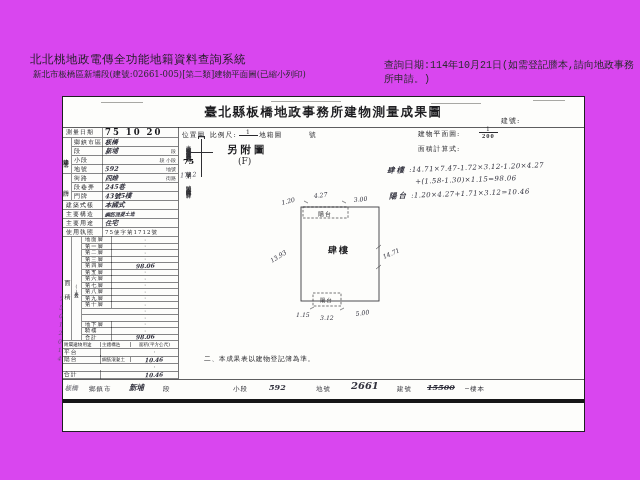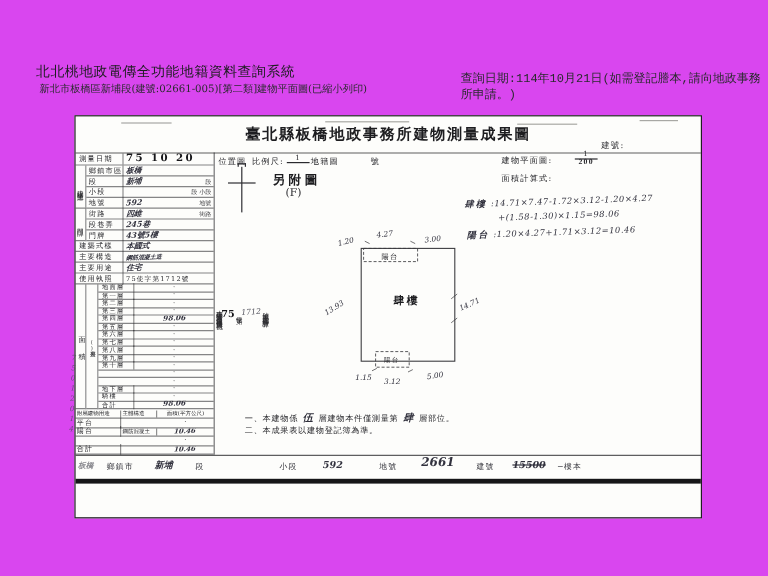--- a/index.html
+++ b/index.html
@@ -59,21 +59,21 @@
   .axc3{flex:1;text-align:center;font-size:4.6px;overflow:hidden;}
   .axr{height:7.5px;}
   .axr .axc1{font-size:5.8px;letter-spacing:1px;}
   .axr .axc3{font-size:5.8px;}
 
   .margin-note{position:absolute;left:-6px;top:198px;writing-mode:vertical-rl;text-orientation:upright;
                font-size:6px;font-style:italic;color:#4a4a58;opacity:.75;letter-spacing:1.5px;transform:rotate(2deg);}
 
   
   .strip{position:absolute;left:116px;top:44px;width:19px;height:238px;
-         display:flex;flex-direction:row;align-items:center;}
+         display:flex;flex-direction:column;align-items:center;}
   .vtext{writing-mode:vertical-rl;text-orientation:upright;font-size:5.4px;letter-spacing:.8px;
          color:#2a2a2e;line-height:1;}
   .vnum{font-weight:700;font-size:8px;margin:3px 0 1px 0;color:#17171a;}
   .vhand{font-style:italic;font-size:6.5px;color:#55555f;margin:2px 0;transform:rotate(-4deg);}
 
   
   .rh{position:absolute;font-size:6.8px;letter-spacing:1px;color:#28282c;white-space:nowrap;}
   .frac{display:inline-flex;flex-direction:column;align-items:center;vertical-align:middle;line-height:1;}
   .frac .num{font-size:6px;border-bottom:1px solid #2a2a2e;padding:0 7px 0 7px;}
   .frac .den{font-size:6.5px;font-weight:700;letter-spacing:1px;font-family:Liberation Serif, serif;}
@@ -388,23 +388,20 @@
       <text class="dh" x="46" y="9" transform="rotate(-6 46 9)">4.27</text>
       <text class="dh" x="86" y="13" transform="rotate(-6 86 13)">3.00</text>
       <text class="dh" x="14" y="16" transform="rotate(-14 14 16)">1.20</text>
       <text class="dh" x="4" y="74" transform="rotate(-32 4 74)">13.93</text>
       <text class="dh" x="116" y="70" transform="rotate(-24 116 70)">14.71</text>
       <text class="dh" x="28" y="128">1.15</text>
       <text class="dh" x="52" y="131">3.12</text>
       <text class="dh" x="88" y="127" transform="rotate(-8 88 127)">5.00</text>
     </svg>
 
-    <div class="note" style="left:141px;top:246px;">
-      <span>一、本建物係</span><span class="nh">伍</span><span>層建物本件僅測量第</span><span class="nh">肆</span><span>層部位。</span>
-    </div>
     <div class="note" style="left:141px;top:257px;">
       <span>二、本成果表以建物登記簿為準。</span>
     </div>
 
     <div class="bstrip">
       <span class="bs bhand bfaint" style="left:2px;top:3px;">板橋</span>
       <span class="bs bp" style="left:26px;top:4px;">鄉鎮市</span>
       <span class="bs bhand" style="left:66px;top:2px;font-size:7.5px;">新埔</span>
       <span class="bs bp" style="left:100px;top:4px;">段</span>
       <span class="bs bp" style="left:170px;top:4px;">小段</span>

